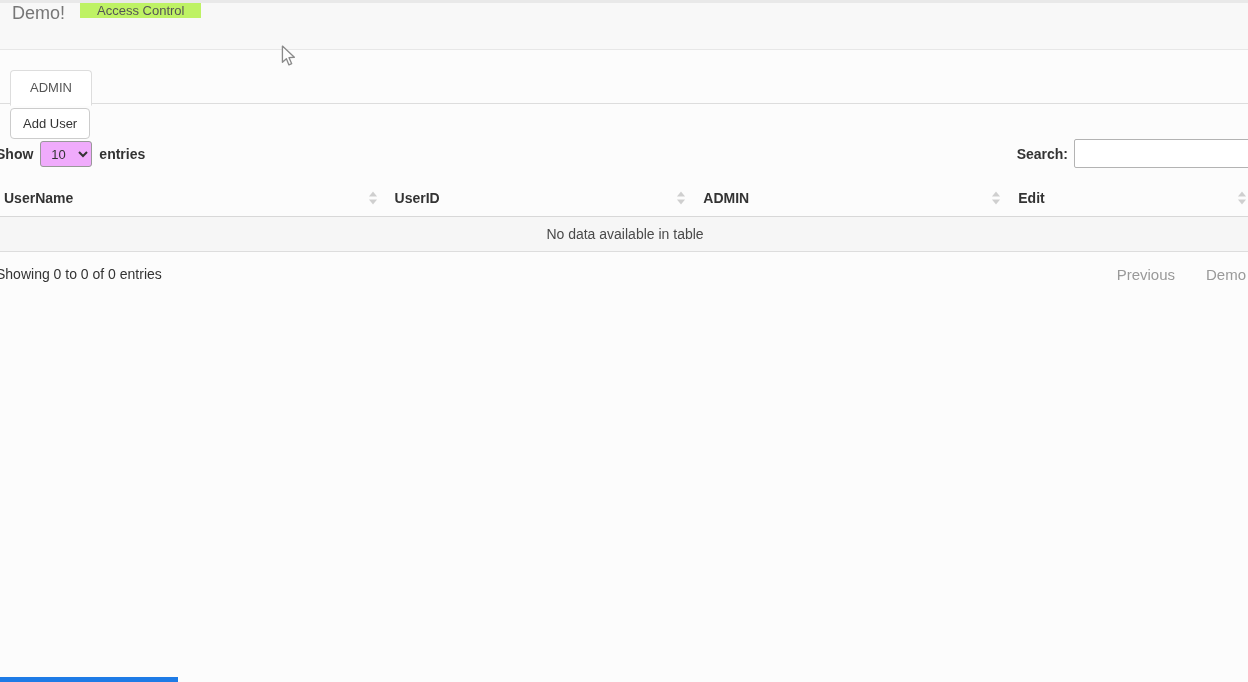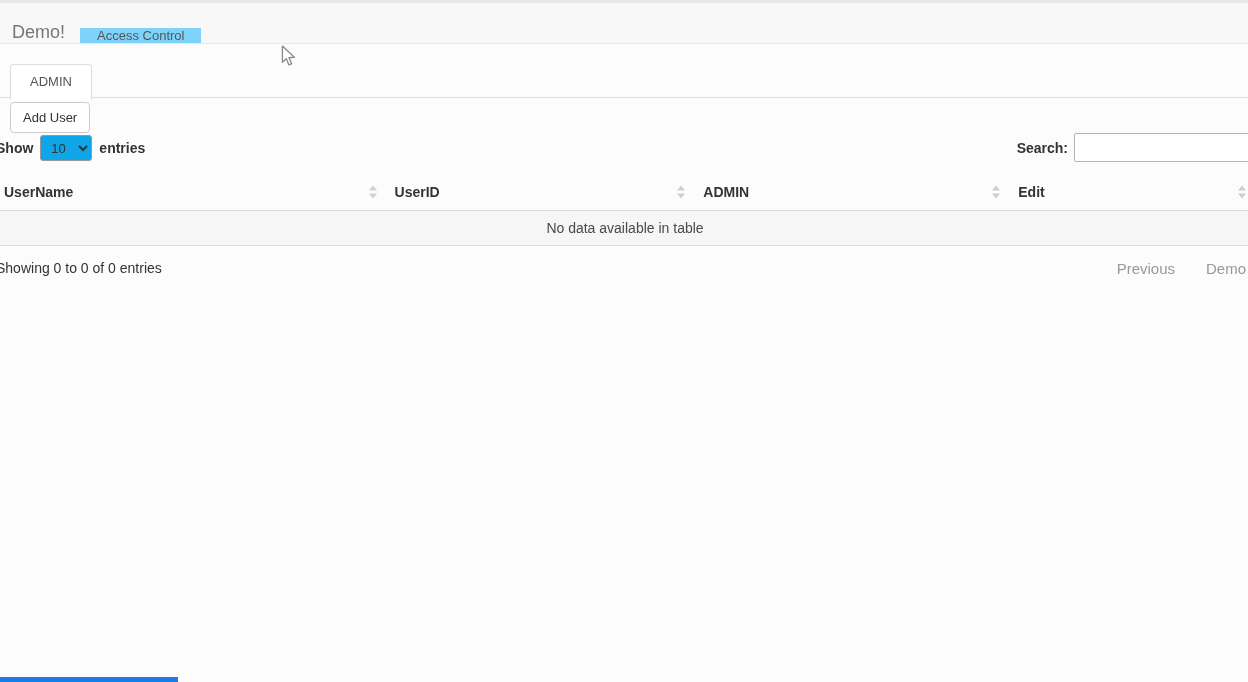--- a/index.html
+++ b/index.html
@@ -7,41 +7,41 @@
   body {
     position:relative;
     overflow:hidden;
     background:#fcfcfc;
     font-family:"Liberation Sans", sans-serif;
     color:#333;
   }
 
   
   .navbar {
-    height:44px;
+    height:50px;
     background:#f8f8f8;
     border-top:3px solid #e9e9e9;
     border-bottom:1px solid #e7e7e7;
     display:flex;
-    align-items:flex-end;
+    align-items:flex-start;
   }
   .navbar-brand {
     display:flex; align-items:center;
     padding:0 15px 0 12px;
     font-size:18px;
     color:#777;
   }
   .navbar-item {
     display:flex; align-items:center;
     padding:0 17px;
     font-size:13px;
     color:#666;
     cursor:pointer;
   }
-  .navbar-item.active { background:#7dd3fc; color:#555; }
+  .navbar-item.active { background:#bef264; color:#555; }
 
   
   .nav-tabs {
     margin-top:19px;
     padding-left:10px;
     border-bottom:1px solid #ddd;
     height:35px;
   }
   .tab {
     display:inline-block;
@@ -77,21 +77,21 @@
   .dt-controls { position:relative; height:30px; }
   .dt-length {
     position:absolute; left:-4px; top:2px;
     display:flex; align-items:center; gap:7px;
     font-size:14px; font-weight:bold; color:#333;
   }
   .dt-length select {
     width:52px; height:26px;
     border:1px solid #999;
     border-radius:3px;
-    background:#0ea5e9;
+    background:#f0abfc;
     font-size:13px;
     padding-left:6px;
     color:#333;
     font-family:"Liberation Sans", sans-serif;
   }
   .dt-search {
     position:absolute; right:-16px; top:0;
     display:flex; align-items:center; gap:6px;
     font-size:14px; font-weight:bold; color:#333;
   }

